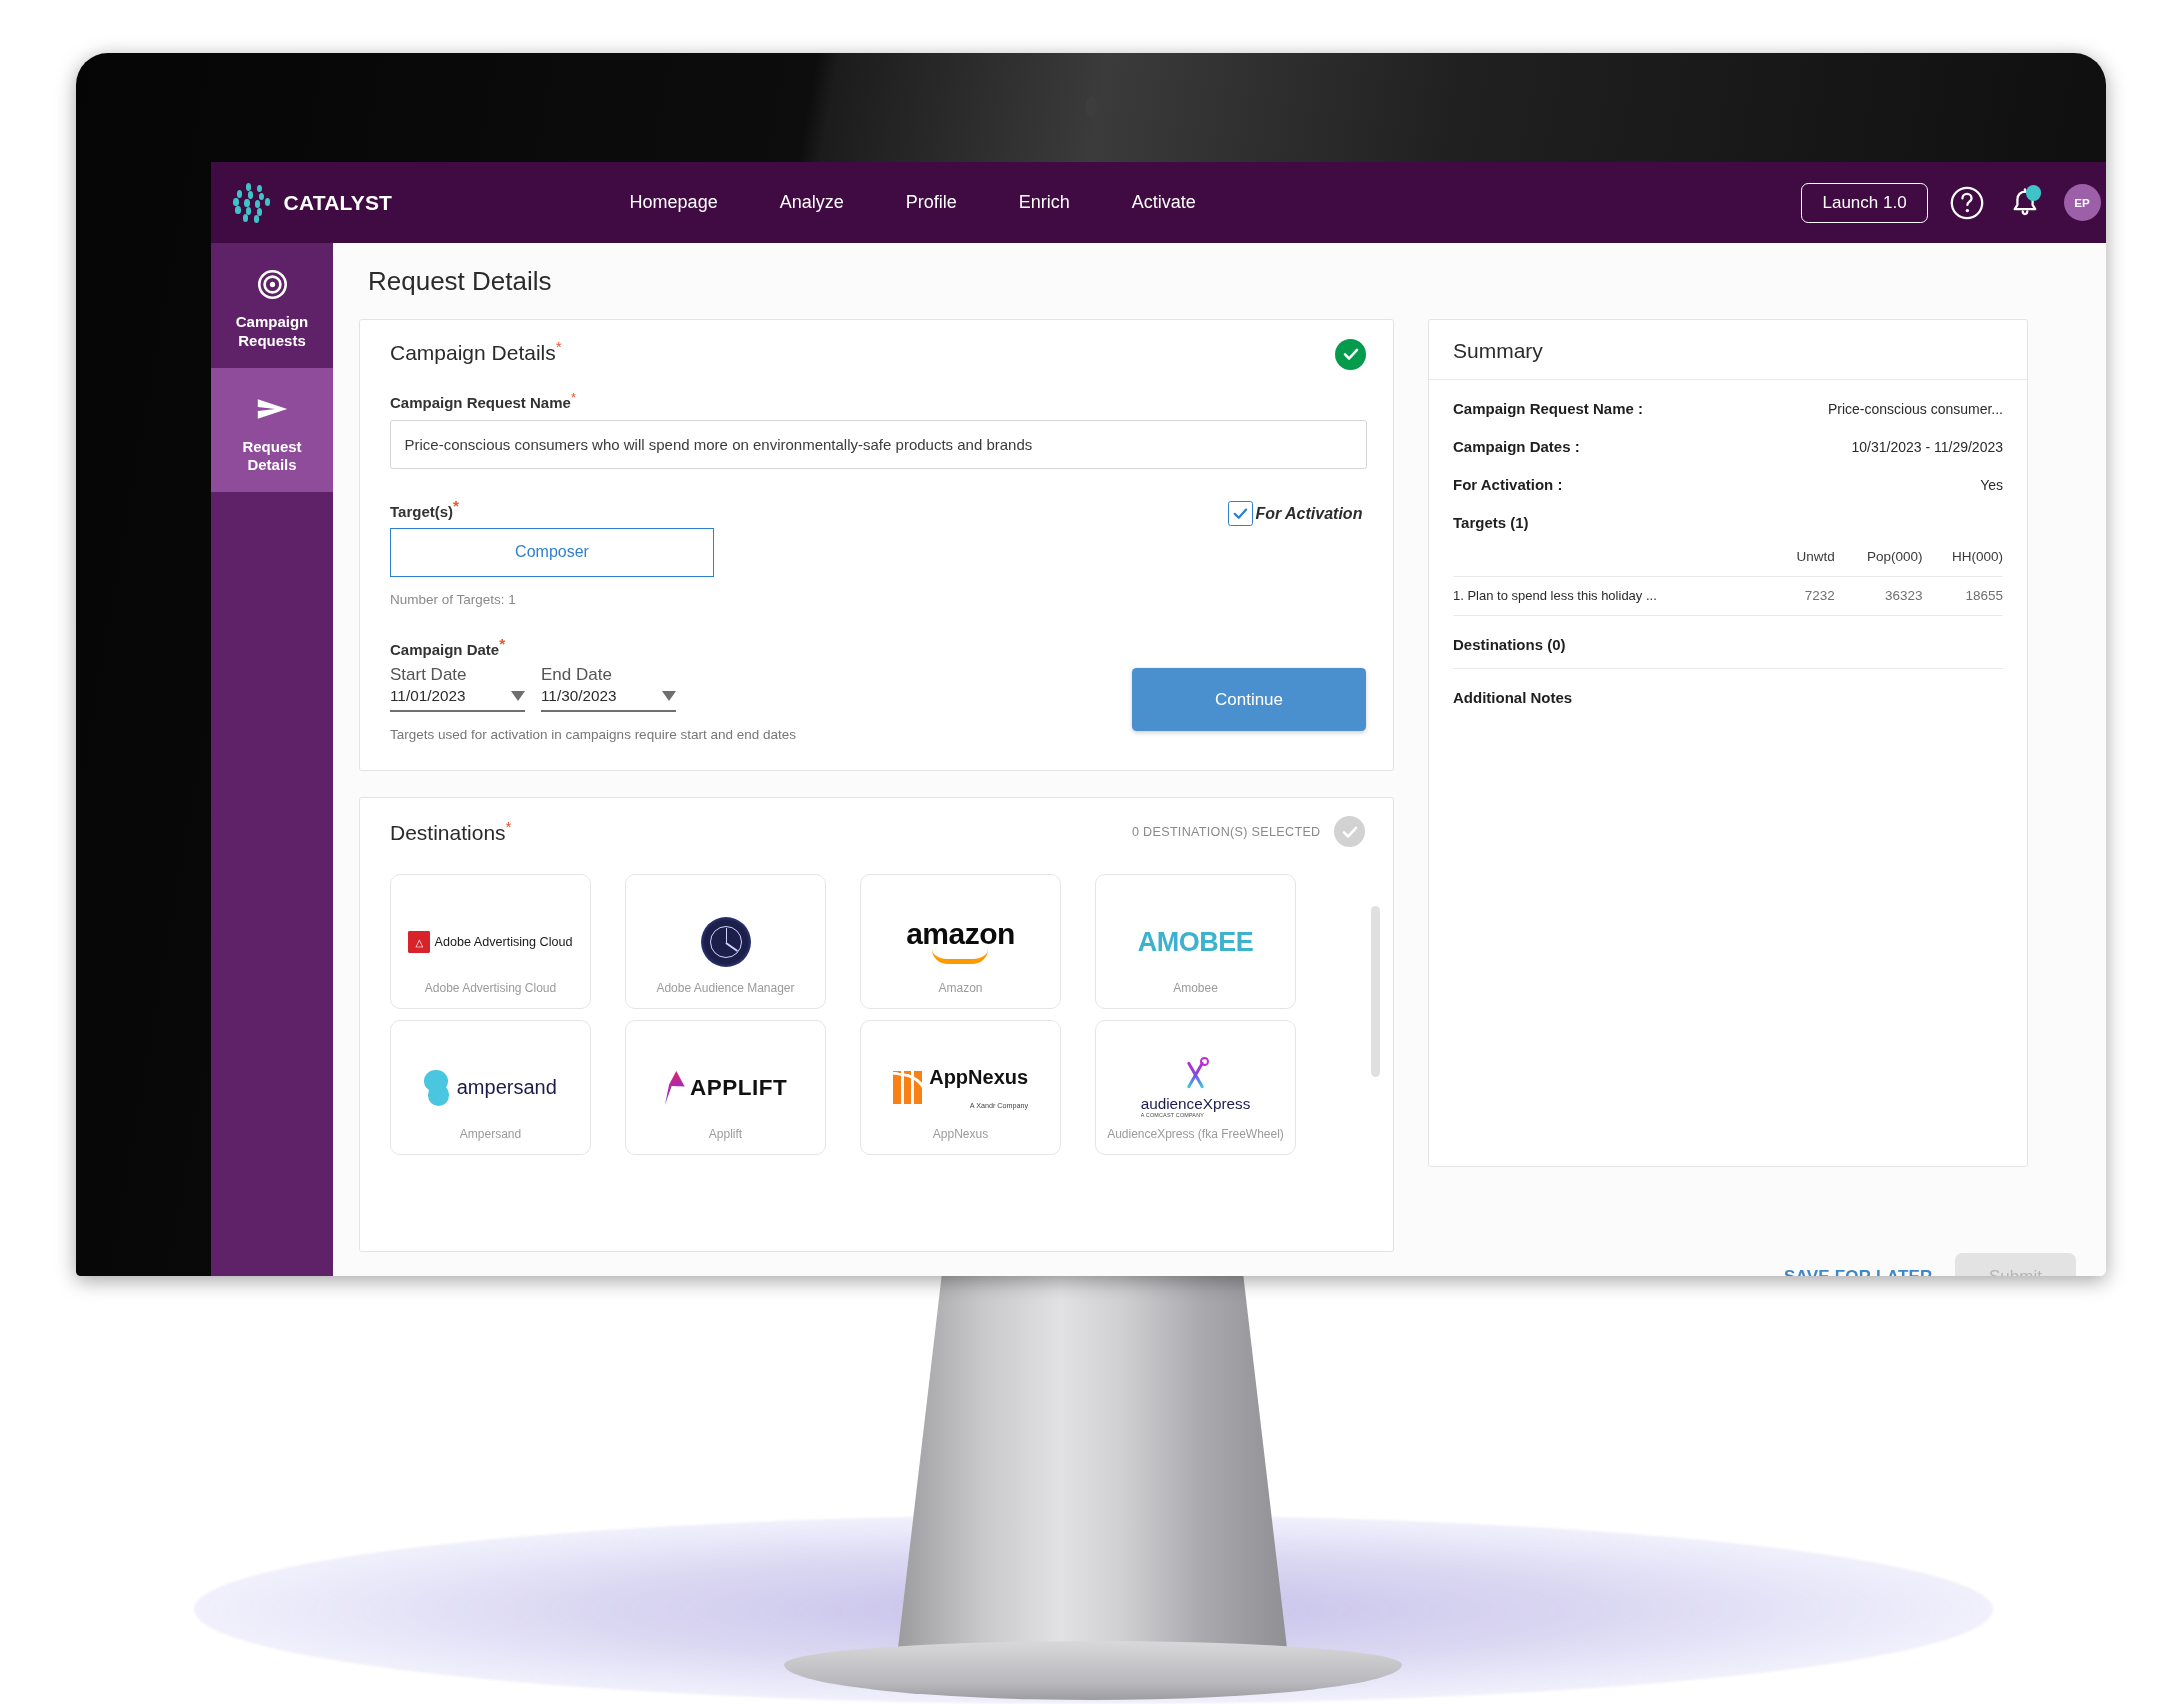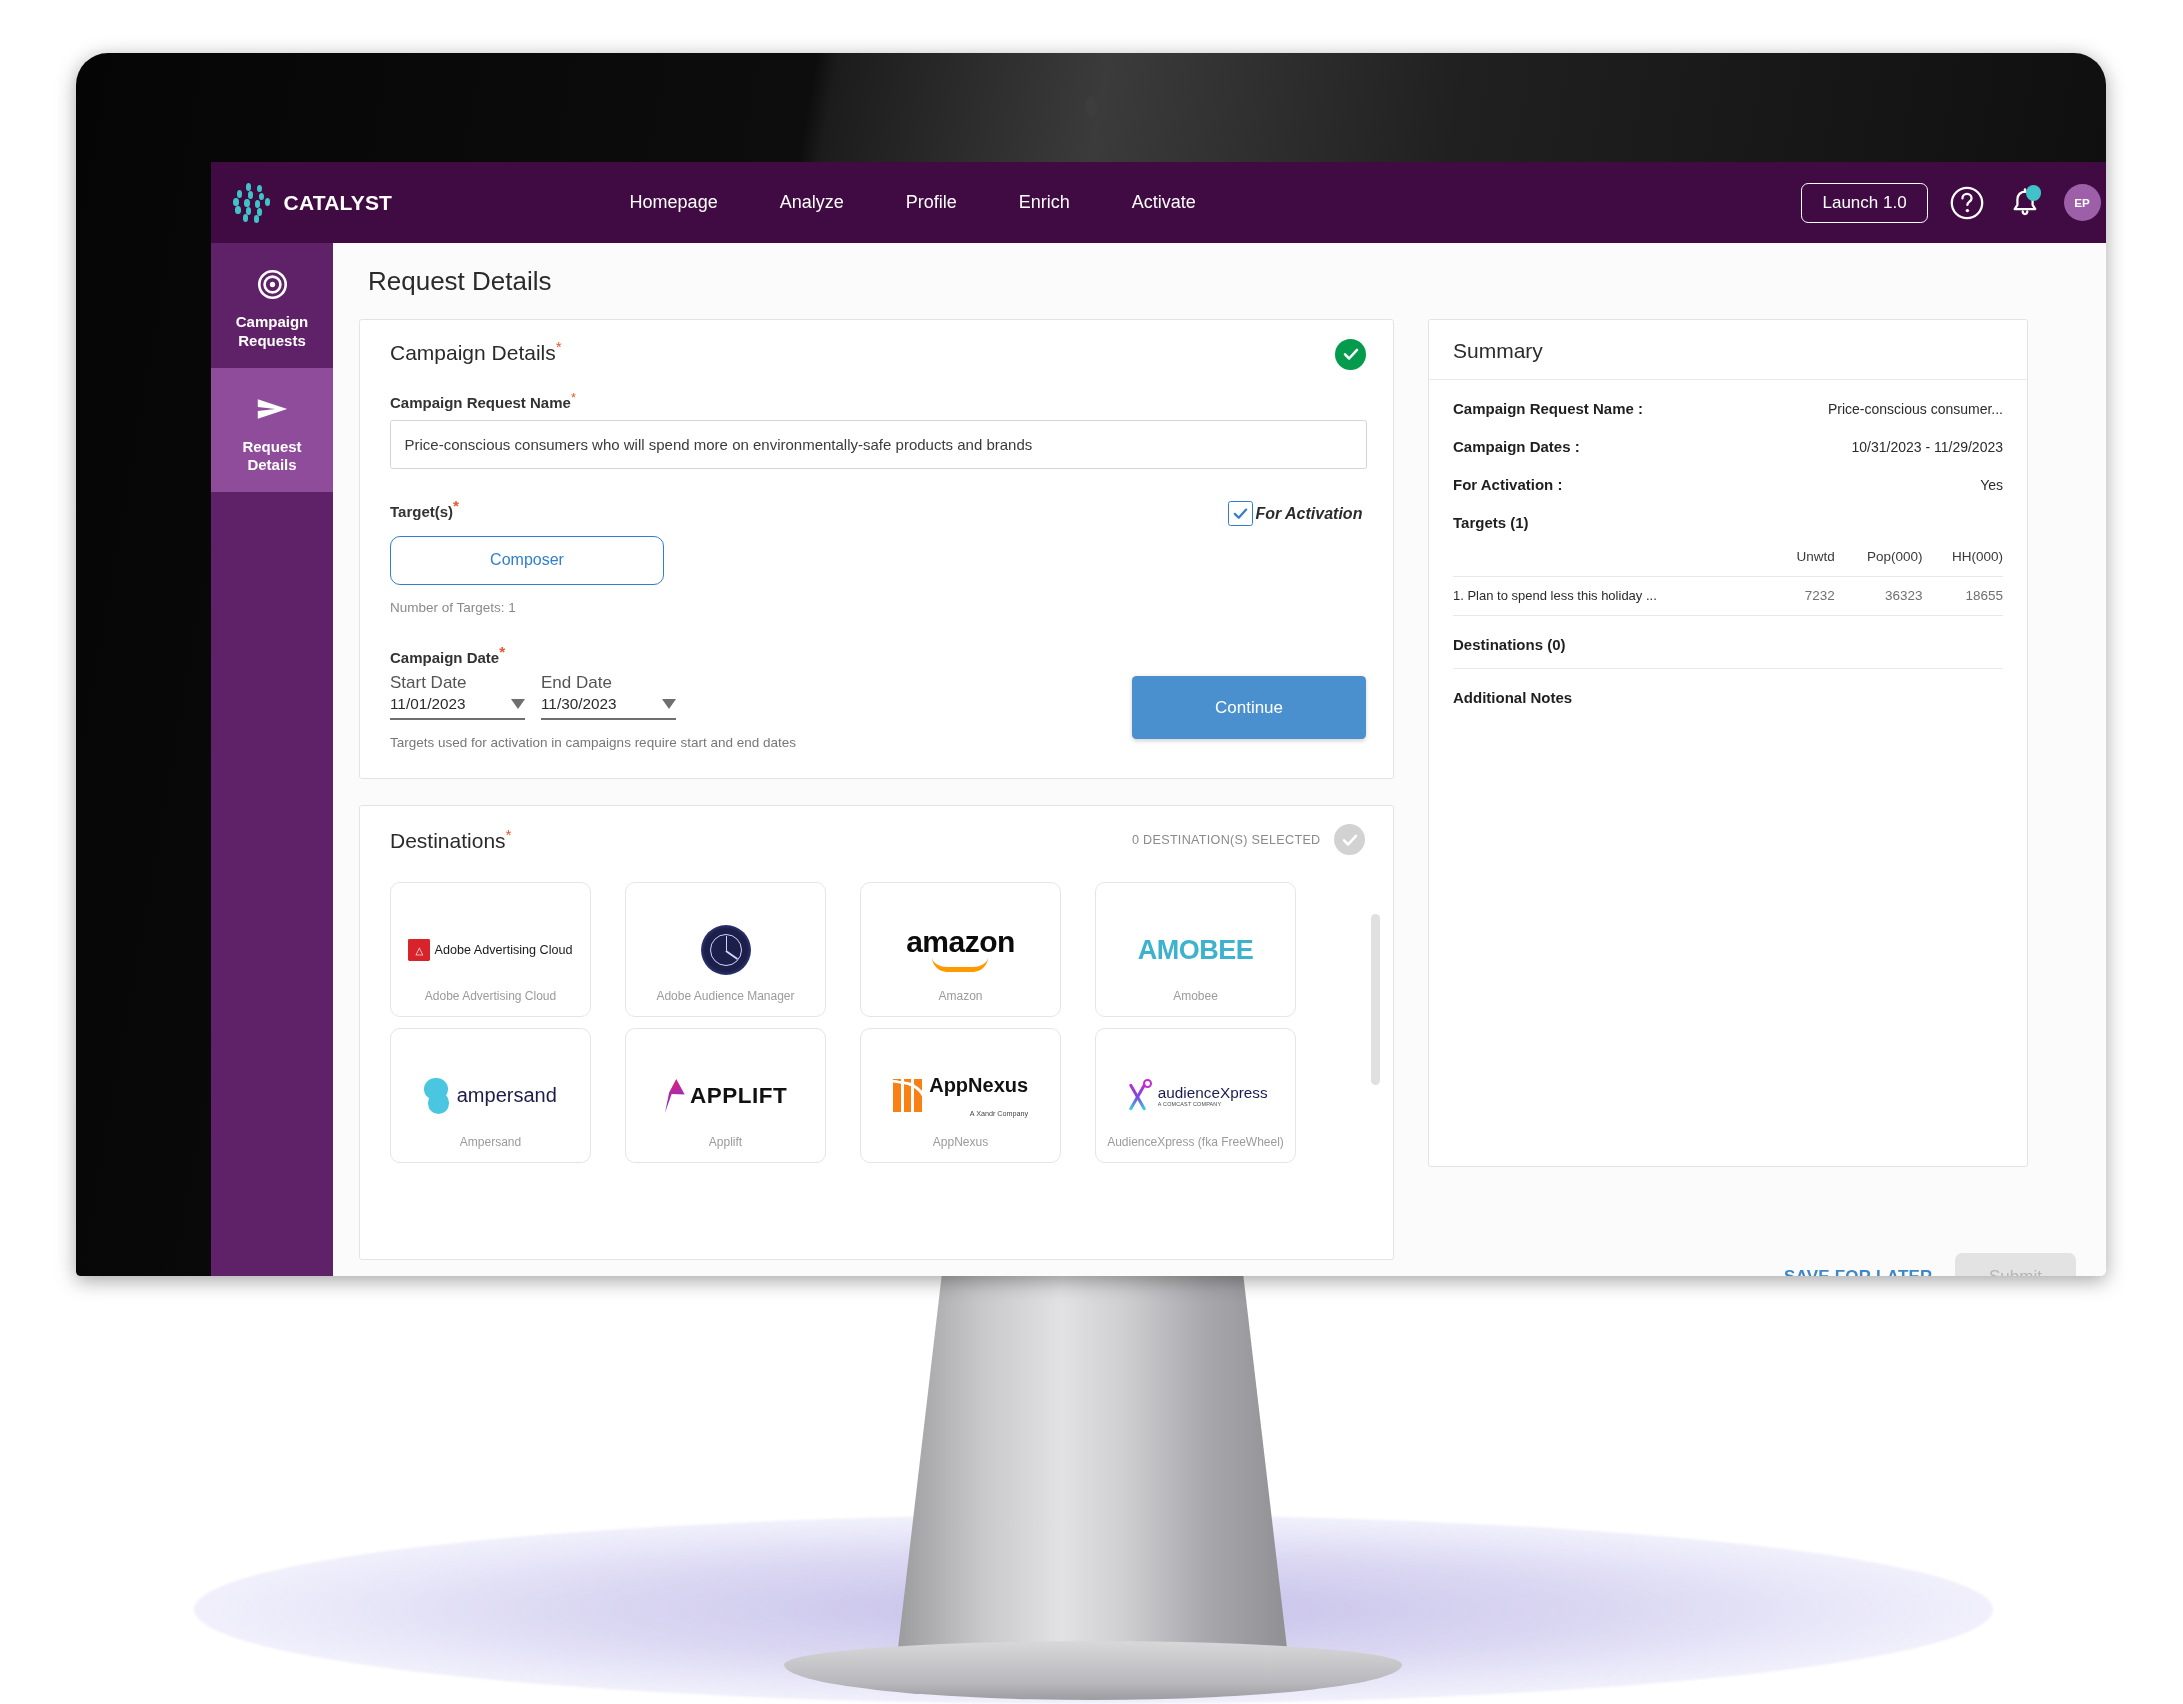--- a/index.html
+++ b/index.html
@@ -147,22 +147,22 @@
     margin-top: 9px; width: 977px; height: 49px;
     border:0.9px solid #d5d5d5; border-radius: 2.7px; background:#fff;
     display:flex; align-items:center; padding: 0 13.5px;
     font-size: 15px; color:#3b3b3b; cursor:text;
   }
 
   #target-row { display:flex; justify-content:space-between; align-items:flex-start; margin-top: 28px; }
   #target-left { width: 406px; }
   .small-label { font-size: 15px; color:#333; font-weight:700; }
   #composer-chip {
-    margin-top: 16px; width: 274px; height: 49px;
-    border: 1.8px solid #2f7fd1; border-radius: 10px; background:#fff;
+    margin-top: 8px; width: 324px; height: 49px;
+    border: 1.8px solid #2f7fd1; border-radius: 0; background:#fff;
     display:flex; align-items:center; justify-content:center;
     color:#2f7fd1; font-size: 16px; cursor:pointer;
   }
   #num-targets { margin-top: 15.3px; font-size: 13.5px; color:#8a8a8a; }
 
   #activation-wrap { display:flex; align-items:center; gap: 2px; margin-right: 3.6px; margin-top: 4.5px; font-style: italic; }
   #activation-box {
     width: 25px; height: 25px; border-radius: 2.7px; background:#fff;
     border: 1.8px solid #2f7fd1; display:flex; align-items:center; justify-content:center;
     cursor:pointer;
@@ -252,21 +252,21 @@
   .logo-appnexus .mark span:nth-child(2){ left:10.8px; }
   .logo-appnexus .mark span:nth-child(3){ left:21.6px; }
   .logo-appnexus .mark::after {
     content:""; position:absolute; left:-2.7px; top:2.7px; width:35px; height:29px;
     border-top: 3.6px solid #fff; border-right: 3.6px solid #fff; border-radius: 0 70% 0 0;
     transform: rotate(8deg);
   }
   .logo-appnexus .tx { line-height:1; }
   .logo-appnexus .t1 { font-size: 20px; font-weight:700; color:#111; }
   .logo-appnexus .t2 { font-size: 7.2px; color:#444; text-align:right; margin-top: 15px; }
-  .logo-axp { display:flex; align-items:center; gap: 5.4px; }
+  .logo-axp { display:flex; align-items:center; gap: 5.4px; flex-direction: column; }
   .logo-axp .mark { width: 29px; height: 34px; position:relative; }
   .logo-axp .mark .x1, .logo-axp .mark .x2 {
     position:absolute; left: 12.6px; top: 2.7px; width: 3.2px; height: 30px; border-radius: 1.8px;
     background: linear-gradient(180deg,#c02bd0 0%, #7b4ae0 50%, #2fd4e8 100%);
   }
   .logo-axp .mark .x1 { transform: rotate(30deg); }
   .logo-axp .mark .x2 { transform: rotate(-30deg); }
   .logo-axp .mark .o { position:absolute; right: 0.9px; top: 0; width: 9px; height:9px; border-radius:50%; border:2.3px solid #c42bd0; }
   .logo-axp .tx { line-height:1; }
   .logo-axp .t1 { font-size: 15.3px; color:#1b1b52; white-space:nowrap; }

